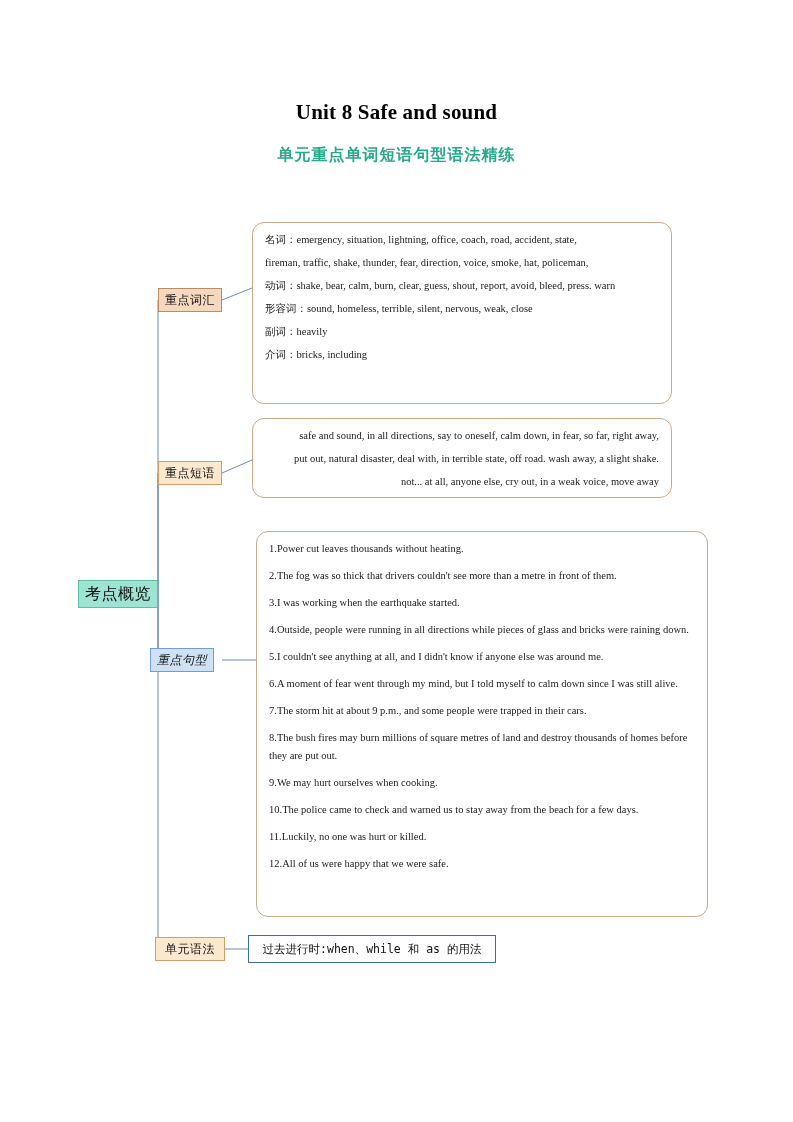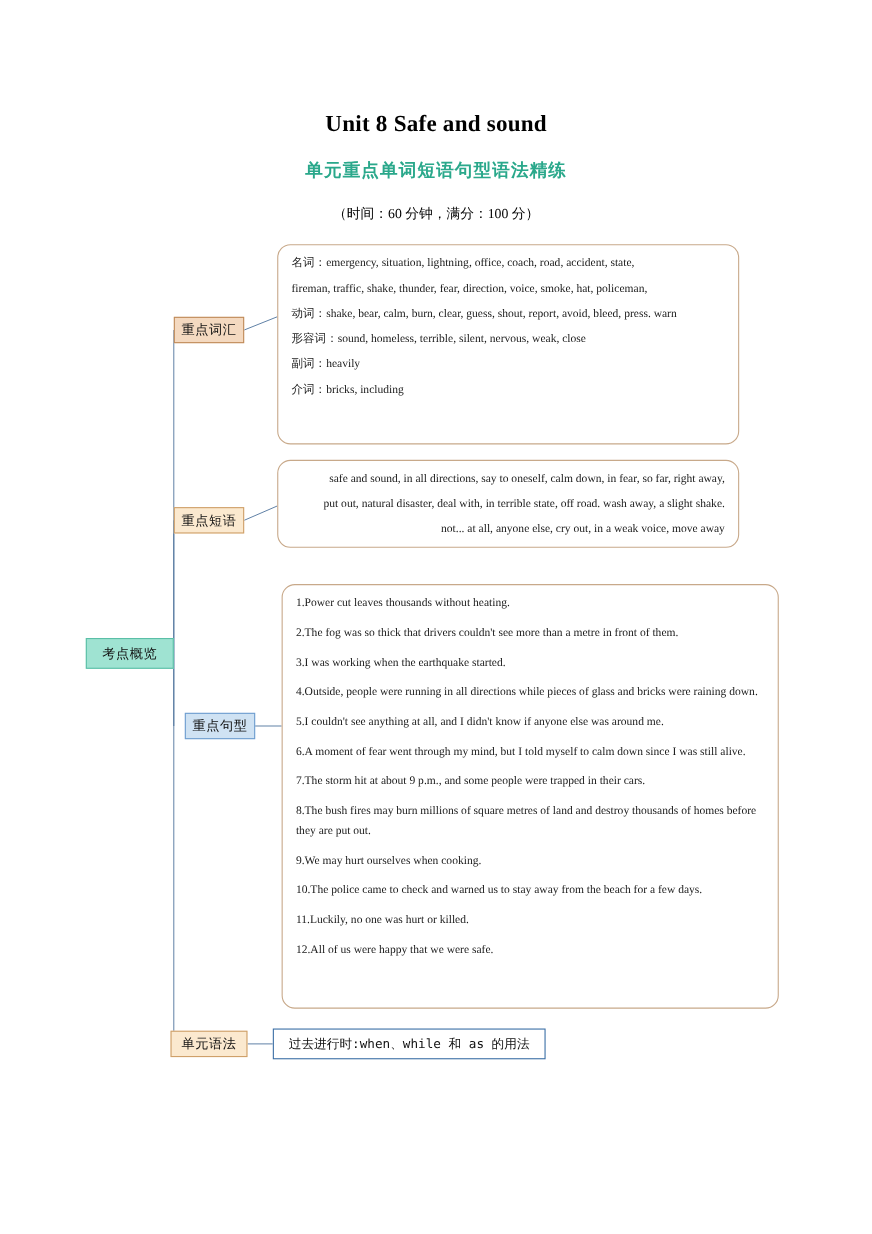--- a/index.html
+++ b/index.html
@@ -102,23 +102,23 @@
     font-size: 12px;
     font-family: "DejaVu Sans", sans-serif;
     display: flex;
     align-items: center;
     justify-content: center;
     color: #111;
     letter-spacing: 0.5px;
   }
   #chip-vocab  { left: 158px; top: 288px; width: 64px; height: 24px; background: #f4d9c0; border-color: #c08b5a; }
   #chip-phrase { left: 158px; top: 461px; width: 64px; height: 24px; background: #fbe9cf; border-color: #cfa06a; }
-  #chip-sentence { left: 168px; top: 648px; width: 64px; height: 24px; background: #cfe2f3; border-color: #6f9fd0; }
+  #chip-sentence { left: 150px; top: 648px; width: 64px; height: 24px; background: #cfe2f3; border-color: #6f9fd0; font-style: italic; }
   #chip-grammar { left: 155px; top: 937px; width: 70px; height: 24px; background: #fbe9cf; border-color: #cfa06a; }
-  #chip-overview { left: 78px; top: 580px; width: 80px; height: 28px; background: #9fe3d2; border-color: #5bbfa7; font-size: 12px; }
+  #chip-overview { left: 78px; top: 580px; width: 80px; height: 28px; background: #9fe3d2; border-color: #5bbfa7; font-size: 16px; }
 
   
   #connectors {
     position: absolute;
     left: 0; top: 0;
     width: 793px; height: 1122px;
     pointer-events: none;
   }
 </style>
 </head>
@@ -136,21 +136,20 @@
     <line x1="158" y1="594" x2="158" y2="949" stroke="#4a6f9a" stroke-width="0.8"></line>
 
     <line x1="222" y1="300" x2="252" y2="288" stroke="#4a6f9a" stroke-width="0.8"></line>
     <line x1="222" y1="473" x2="252" y2="460" stroke="#4a6f9a" stroke-width="0.8"></line>
     <line x1="222" y1="660" x2="256" y2="660" stroke="#4a6f9a" stroke-width="0.8"></line>
     <line x1="225" y1="949" x2="248" y2="949" stroke="#4a6f9a" stroke-width="0.8"></line>
   </svg>
 
   <div id="title">Unit 8 Safe and sound</div>
   <div id="subtitle">单元重点单词短语句型语法精练</div>
-  <div id="timeline">（时间：60 分钟，满分：100 分）</div>
 
   <div class="chip" id="chip-overview">考点概览</div>
   <div class="chip" id="chip-vocab">重点词汇</div>
   <div class="chip" id="chip-phrase">重点短语</div>
   <div class="chip" id="chip-sentence">重点句型</div>
   <div class="chip" id="chip-grammar">单元语法</div>
 
   <div class="box" id="box-vocab">
     <div class="box-inner">
       <p class="line">名词：emergency, situation, lightning, office, coach, road, accident, state,</p>

